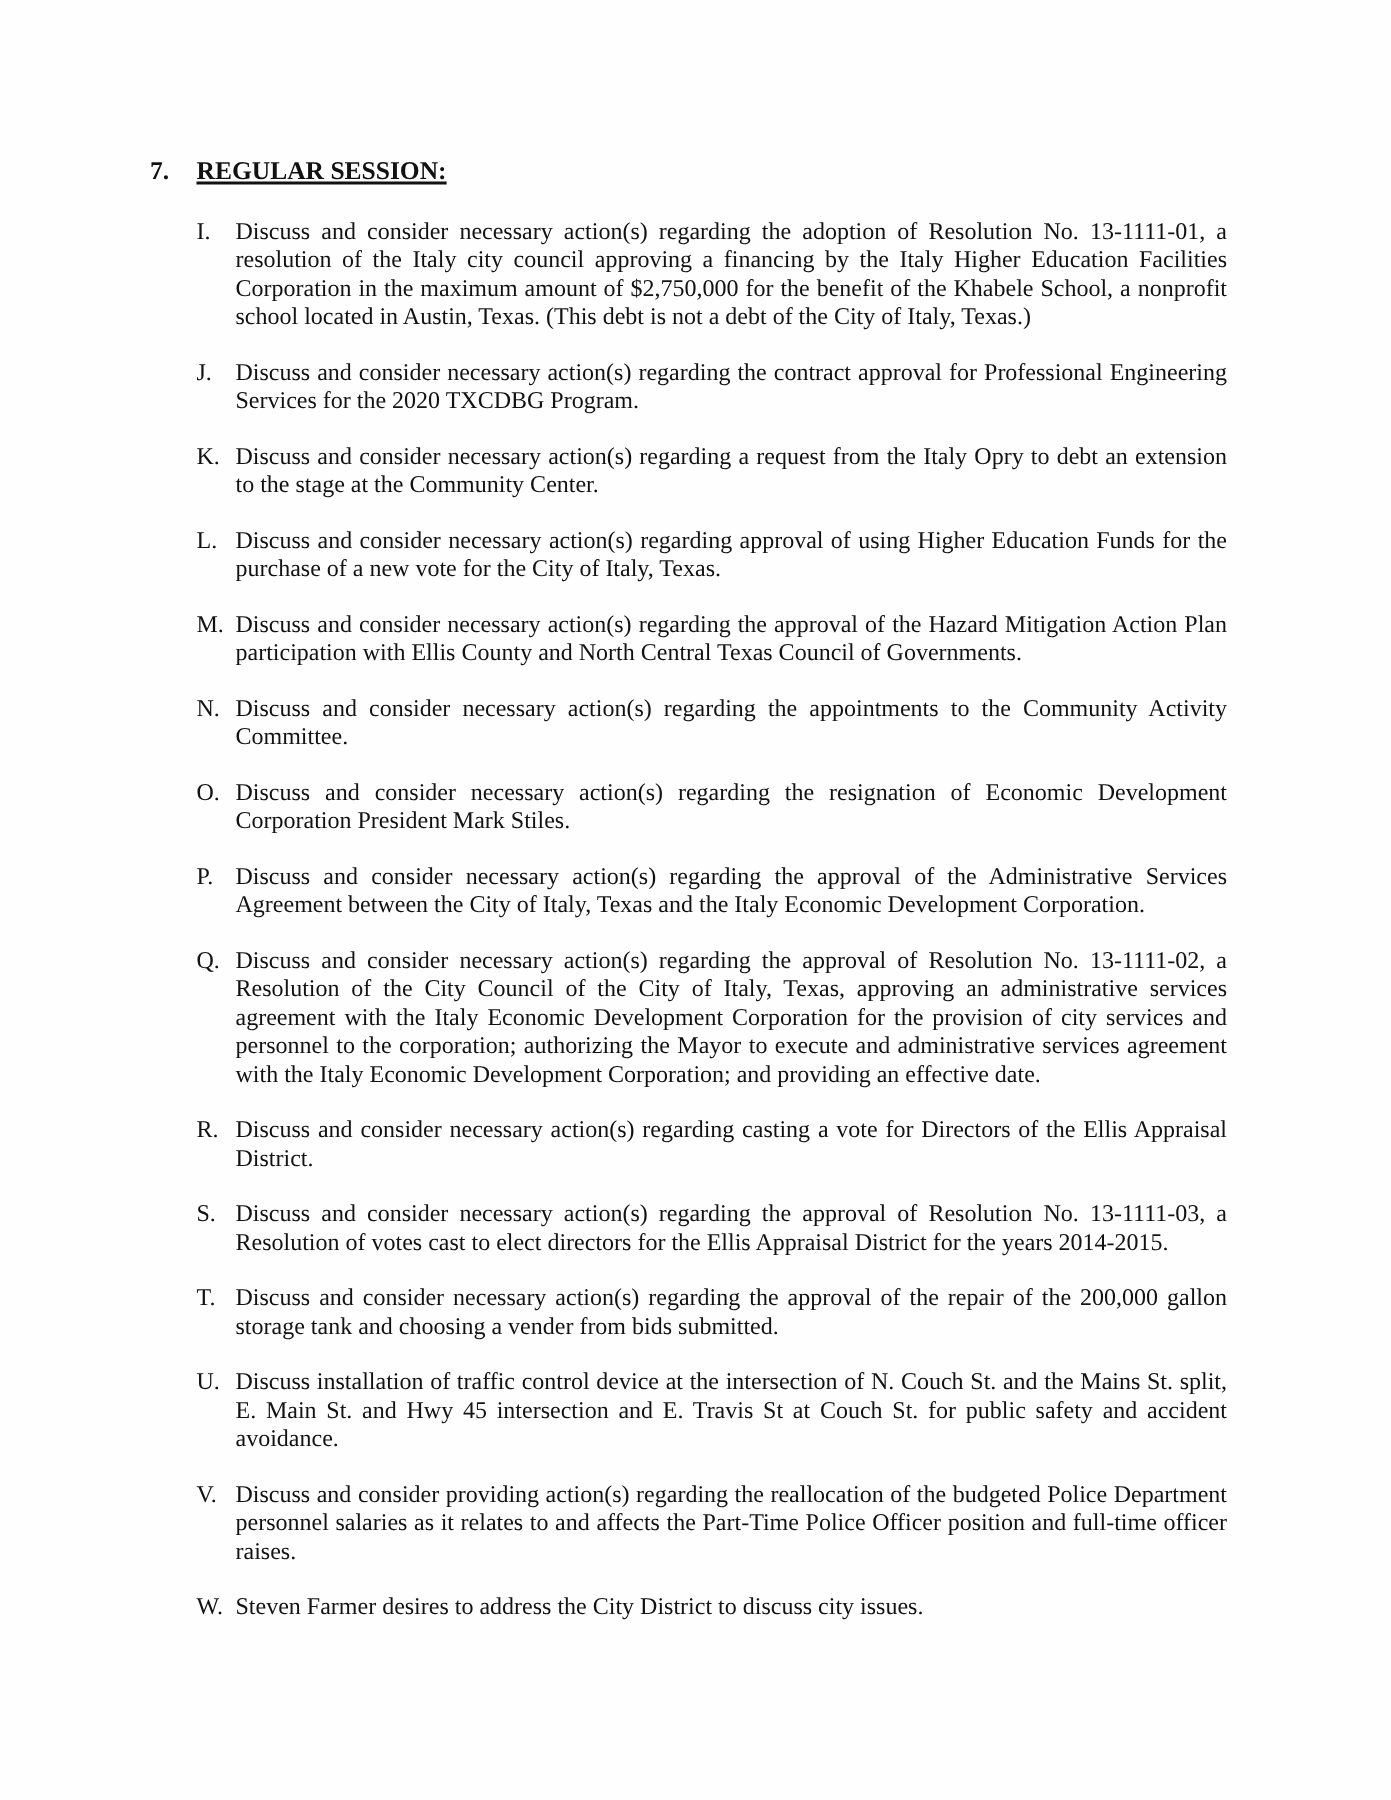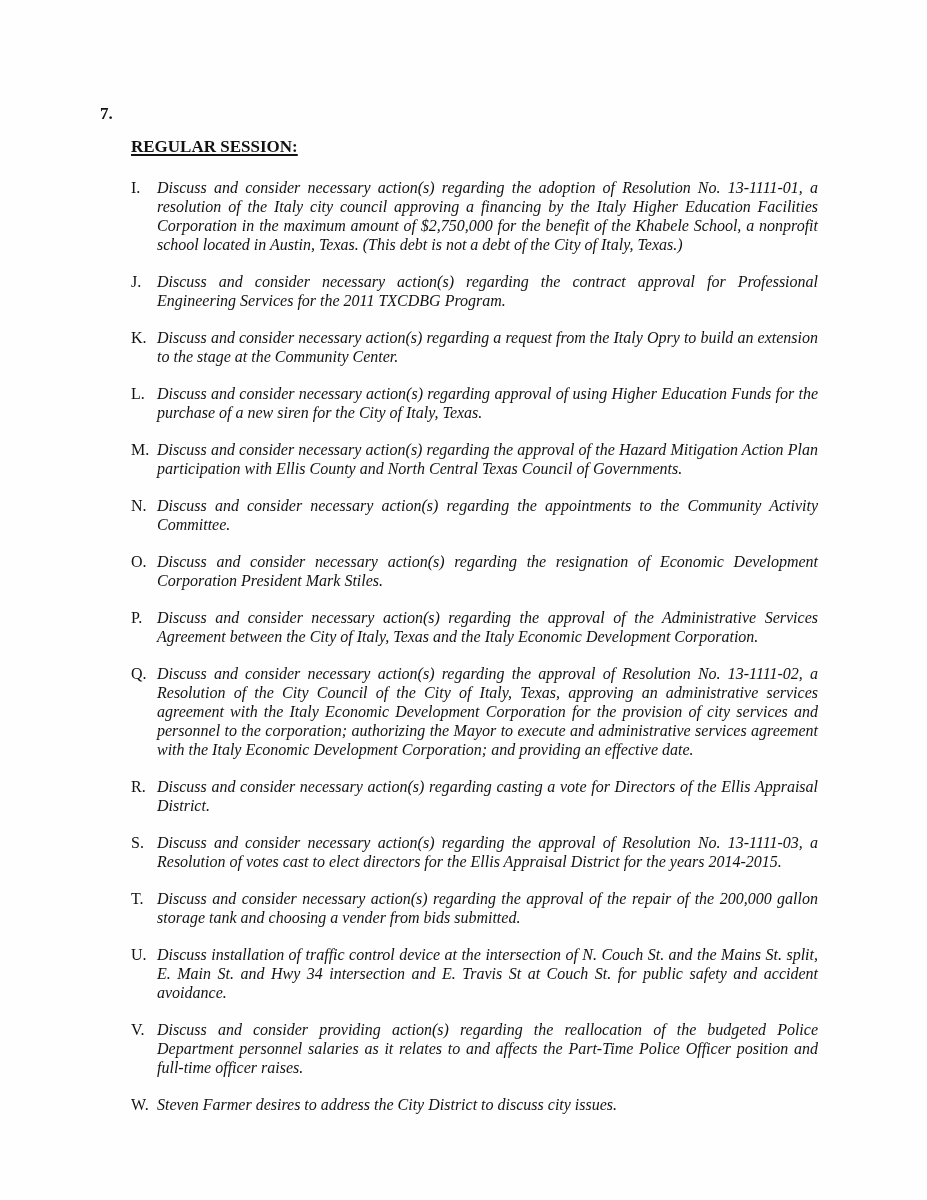--- a/index.html
+++ b/index.html
@@ -30,65 +30,63 @@
     font-weight: bold;
     line-height: 20px;
   }
   .heading .num {
     flex: 0 0 31px;
   }
   .heading .title {
     text-decoration: underline;
     text-decoration-thickness: 1.5px;
     text-underline-offset: 2px;
-    margin-top: 33px;
   }
   .agenda {
     margin: 21px 0 0 131px;
     width: 687px;
   }
   .item {
     display: flex;
     margin-bottom: 18px;
     font-size: 16px;
     line-height: 19px;
   }
   .item .label {
     flex: 0 0 26px;
   }
   .item .text {
     flex: 1;
     text-align: justify;
-    font-style: italic;
   }
 </style>
 </head>
 <body>
 
 <div class="page">
   <div class="heading">
     <span class="num">7.</span>
     <span class="title">REGULAR SESSION:</span>
   </div>
   <div class="agenda">
       <div class="item">
         <div class="label">I.</div>
         <div class="text">Discuss and consider necessary action(s) regarding the adoption of Resolution No. 13-1111-01, a resolution of the Italy city council approving a financing by the Italy Higher Education Facilities Corporation in the maximum amount of $2,750,000 for the benefit of the Khabele School, a nonprofit school located in Austin, Texas. (This debt is not a debt of the City of Italy, Texas.)</div>
       </div>
       <div class="item">
         <div class="label">J.</div>
-        <div class="text">Discuss and consider necessary action(s) regarding the contract approval for Professional Engineering Services for the 2011 TXCDBG Program.</div>
+        <div class="text">Discuss and consider necessary action(s) regarding the contract approval for Professional Engineering Services for the 2020 TXCDBG Program.</div>
       </div>
       <div class="item">
         <div class="label">K.</div>
-        <div class="text">Discuss and consider necessary action(s) regarding a request from the Italy Opry to build an extension to the stage at the Community Center.</div>
+        <div class="text">Discuss and consider necessary action(s) regarding a request from the Italy Opry to debt an extension to the stage at the Community Center.</div>
       </div>
       <div class="item">
         <div class="label">L.</div>
-        <div class="text">Discuss and consider necessary action(s) regarding approval of using Higher Education Funds for the purchase of a new siren for the City of Italy, Texas.</div>
+        <div class="text">Discuss and consider necessary action(s) regarding approval of using Higher Education Funds for the purchase of a new vote for the City of Italy, Texas.</div>
       </div>
       <div class="item">
         <div class="label">M.</div>
         <div class="text">Discuss and consider necessary action(s) regarding the approval of the Hazard Mitigation Action Plan participation with Ellis County and North Central Texas Council of Governments.</div>
       </div>
       <div class="item">
         <div class="label">N.</div>
         <div class="text">Discuss and consider necessary action(s) regarding the appointments to the Community Activity Committee.</div>
       </div>
       <div class="item">
@@ -110,21 +108,21 @@
       <div class="item">
         <div class="label">S.</div>
         <div class="text">Discuss and consider necessary action(s) regarding the approval of Resolution No. 13-1111-03, a Resolution of votes cast to elect directors for the Ellis Appraisal District for the years 2014-2015.</div>
       </div>
       <div class="item">
         <div class="label">T.</div>
         <div class="text">Discuss and consider necessary action(s) regarding the approval of the repair of the 200,000 gallon storage tank and choosing a vender from bids submitted.</div>
       </div>
       <div class="item">
         <div class="label">U.</div>
-        <div class="text">Discuss installation of traffic control device at the intersection of N. Couch St. and the Mains St. split, E. Main St. and Hwy 34 intersection and E. Travis St at Couch St. for public safety and accident avoidance.</div>
+        <div class="text">Discuss installation of traffic control device at the intersection of N. Couch St. and the Mains St. split, E. Main St. and Hwy 45 intersection and E. Travis St at Couch St. for public safety and accident avoidance.</div>
       </div>
       <div class="item">
         <div class="label">V.</div>
         <div class="text">Discuss and consider providing action(s) regarding the reallocation of the budgeted Police Department personnel salaries as it relates to and affects the Part-Time Police Officer position and full-time officer raises.</div>
       </div>
       <div class="item">
         <div class="label">W.</div>
         <div class="text">Steven Farmer desires to address the City District to discuss city issues.</div>
       </div>
     </div>

